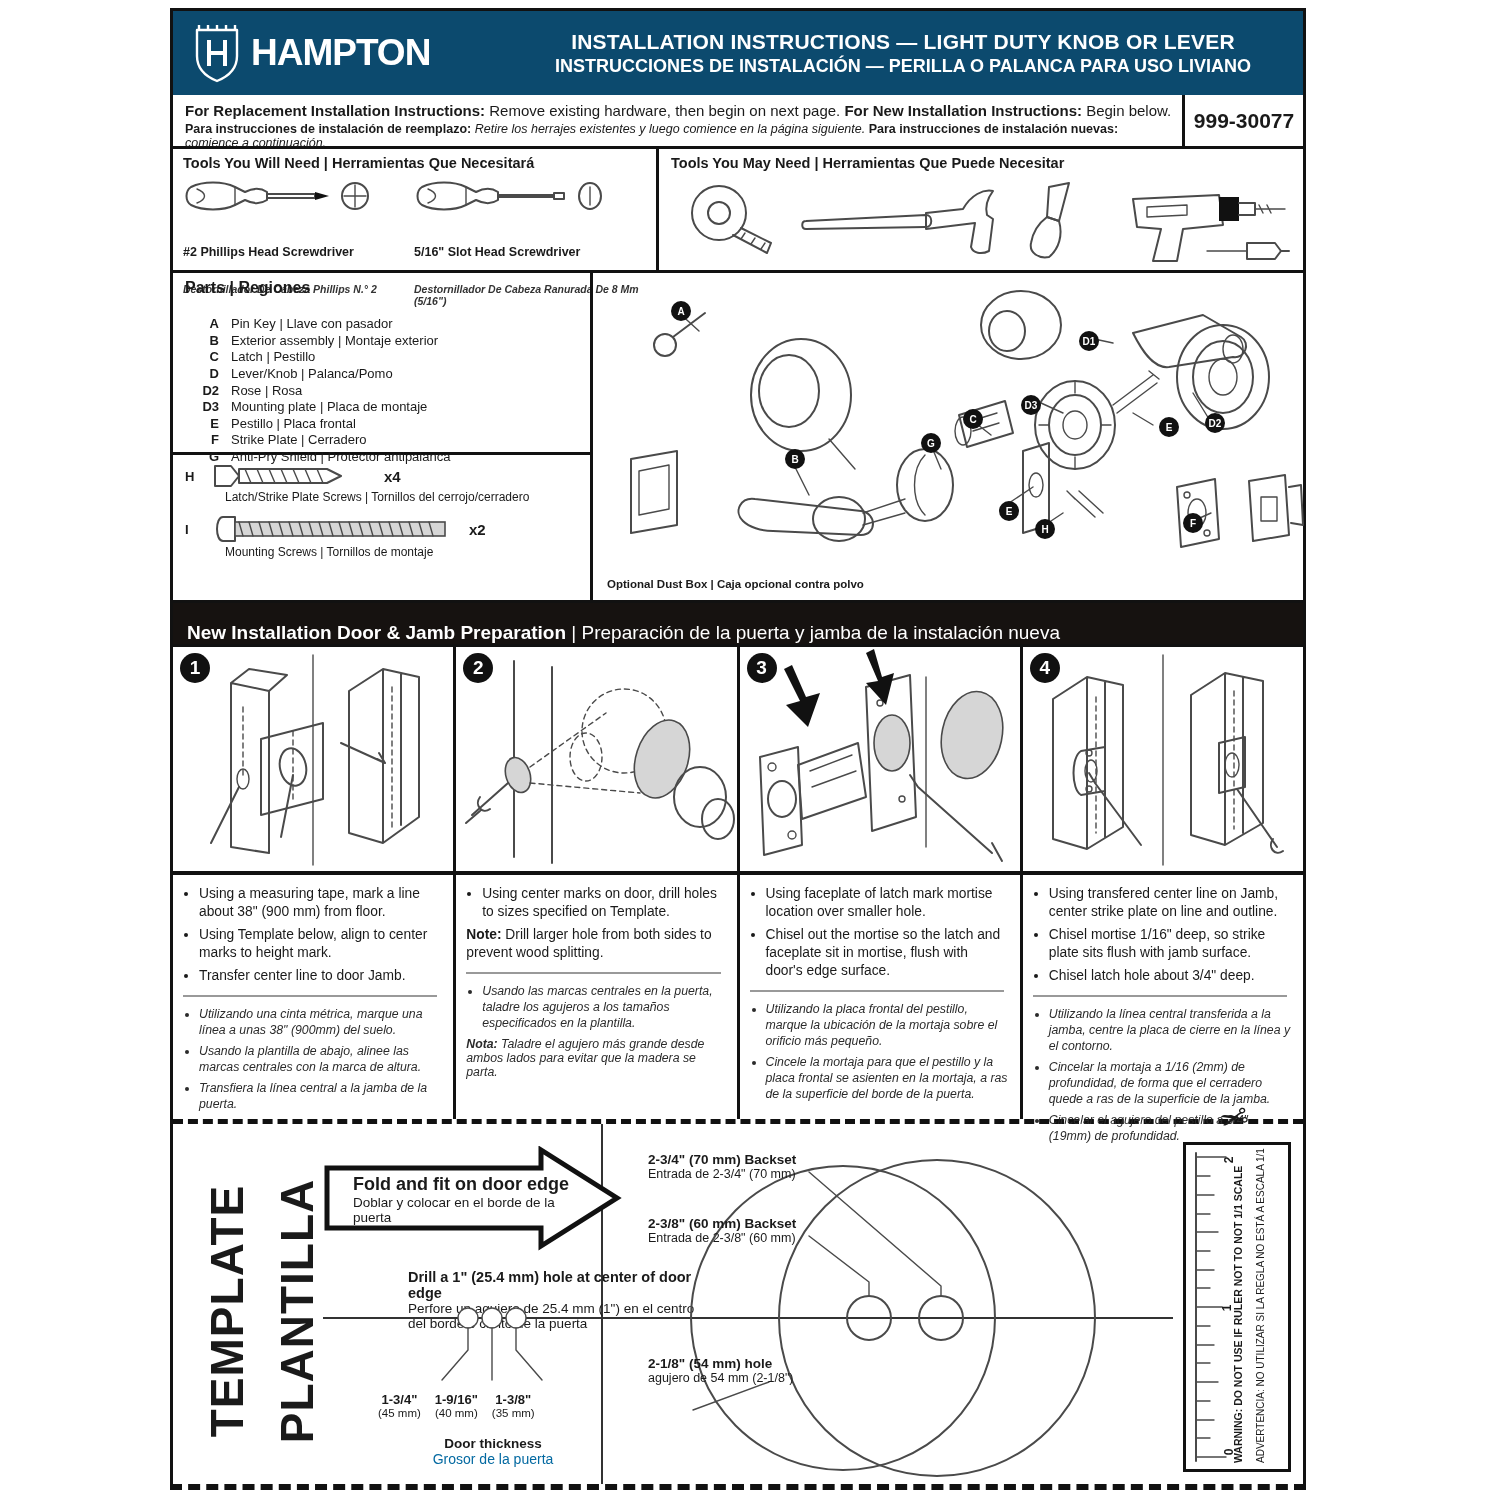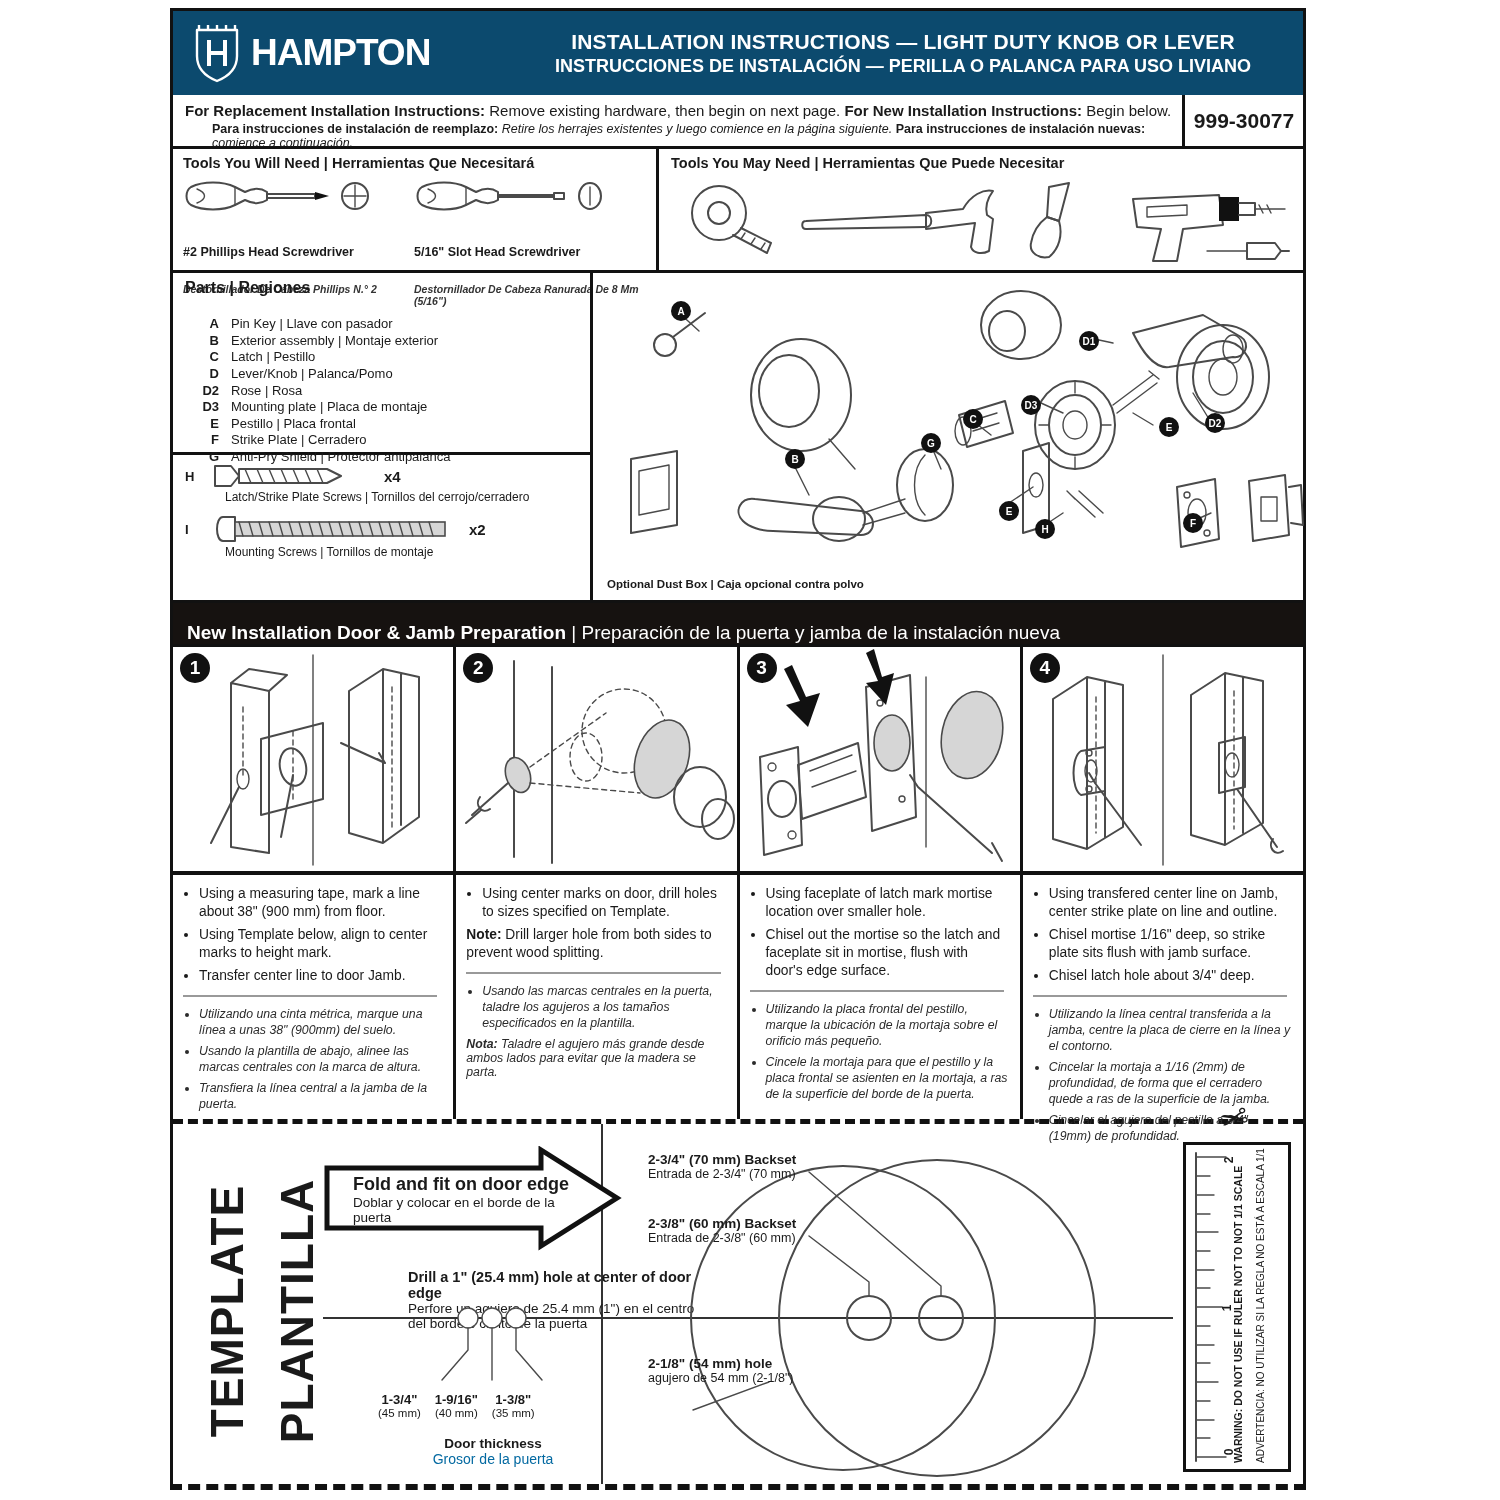--- a/index.html
+++ b/index.html
@@ -13,21 +13,21 @@
   .brand{display:flex;align-items:center;gap:8px;width:330px;}
   .brand-name{color:#fff;font-weight:bold;font-size:37px;letter-spacing:-1px;}
   .hdr-titles{flex:1;text-align:center;color:#fff;line-height:1.25;}
   .hdr-t1{font-weight:bold;font-size:21px;letter-spacing:.2px;}
   .hdr-t2{font-weight:bold;font-size:18px;}
 
   
   .infobar{height:54px;border-bottom:3px solid #111;display:flex;box-sizing:border-box;}
   .info-text{flex:1;padding:7px 10px 0 12px;box-sizing:border-box;}
   .info-l1{font-size:15px;}
-  .info-l2{font-size:12.5px;margin-top:3px;margin-left:27px;}
+  .info-l2{font-size:12.5px;margin-top:3px;}
   .b{font-weight:bold;} .i{font-style:italic;}
   .pn{width:118px;border-left:3px solid #111;display:flex;align-items:center;justify-content:center;
       font-weight:bold;font-size:21px;}
 
   
   .toolsrow{height:124px;border-bottom:3px solid #111;display:flex;box-sizing:border-box;}
   .tools-need{width:488px;border-right:3px solid #111;box-sizing:border-box;padding:6px 10px;}
   .tools-may{flex:1;box-sizing:border-box;padding:6px 12px;}
   .tools-title{font-weight:bold;font-size:14.5px;margin-bottom:2px;}
   .tn-items{display:flex;gap:26px;}

